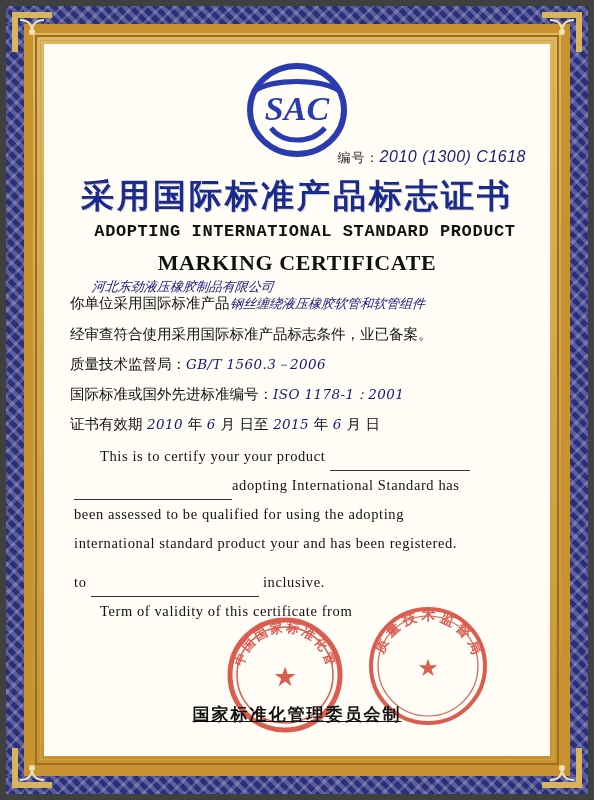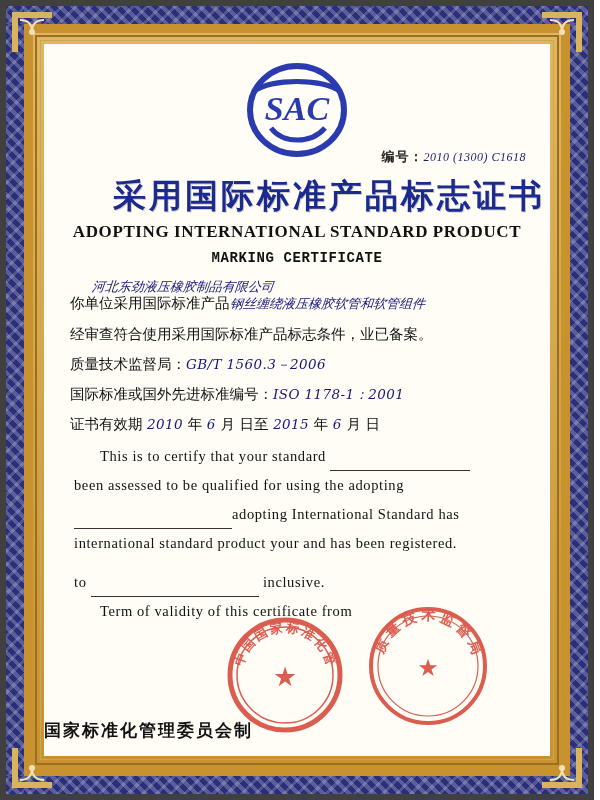--- a/index.html
+++ b/index.html
@@ -104,62 +104,62 @@
   }
 
   .serial {
     position: absolute;
     right: 24px;
     top: 104px;
     font-size: 13px;
     color: #222;
     font-family: "Liberation Serif", serif;
   }
-  .serial .serial-label { letter-spacing: 1px; font-weight: bold; }
+  .serial .serial-label { letter-spacing: 1px; }
   .serial .serial-value {
-    font-family: Liberation Serif, serif;
+    font-family: Liberation Sans, sans-serif;
     color: #1c1c6e;
     font-style: italic;
-    font-size: 12px;
+    font-size: 16px;
     letter-spacing: 0.5px;
   }
 
   
   .title-cn {
     position: absolute;
     top: 130px;
     width: 100%;
     text-align: center;
     font-family: "DejaVu Serif", serif;
     font-weight: bold;
     font-size: 33px;
     letter-spacing: 3px;
     color: #1b2a8f;
     text-shadow: 1px 1px 0 rgba(0,0,0,0.18);
-    padding-left: 32px;
   }
   .title-en1 {
     position: absolute;
     top: 178px;
+    width: 100%;
+    text-align: center;
+    font-family: Liberation Mono, monospace;
+    font-weight: bold;
+    font-size: 17px;
+    letter-spacing: 0.6px;
+    color: #111;
+    padding-left: 8px;
+  }
+  .title-en2 {
+    position: absolute;
+    top: 206px;
     width: 100%;
     text-align: center;
     font-family: Liberation Serif, serif;
     font-weight: bold;
-    font-size: 17px;
-    letter-spacing: 0.6px;
-    color: #111;
-  }
-  .title-en2 {
-    position: absolute;
-    top: 206px;
-    width: 100%;
-    text-align: center;
-    font-family: Liberation Mono, monospace;
-    font-weight: bold;
-    font-size: 14px;
+    font-size: 22px;
     letter-spacing: 0.6px;
     color: #111;
   }
 
   
   .body-cn {
     position: absolute;
     top: 244px;
     left: 26px;
     right: 26px;
@@ -246,27 +246,29 @@
     top: 590px;
     font-family: "DejaVu Sans", sans-serif;
     font-size: 14.5px;
     color: #111;
     line-height: 32px;
   }
   .issuer .date-line .hand { font-size: 13px; }
 
   .footer {
     position: absolute;
-    bottom: 14px;
+    bottom: 30px;
     width: 100%;
+    text-align: center;
     font-family: "DejaVu Sans", sans-serif;
     font-weight: bold;
     font-size: 17px;
     letter-spacing: 2px;
     color: #111;
+    text-decoration: underline;
   }
 </style>
 </head>
 <body>
 
 <div class="certificate">
 
   <div class="border-outer"></div>
   <div class="border-gold"></div>
   <div class="border-inner-thin"></div>
@@ -344,28 +346,28 @@
         <span class="hand">2015</span>
         <span>年</span>
         <span class="hand">6</span>
         <span>月</span>
         <span>日</span>
       </div>
     </div>
 
     <div class="body-en">
       <div>
-        <span class="indent"></span><span>This is to certify that your standard</span>
+        <span class="indent"></span><span>This is to certify your your product</span>
         <span class="ul" style="width:140px"></span>
       </div>
       <div>
+        <span class="ul" style="width:158px"></span><span>adopting International Standard has</span>
+      </div>
+      <div>
         <span>been assessed to be qualified for using the adopting</span>
-      </div>
-      <div>
-        <span class="ul" style="width:158px"></span><span>adopting International Standard has</span>
       </div>
       <div>
         <span>international standard product your and has been registered.</span>
       </div>
       <div style="height:10px"></div>
       <div>
         <span>to</span>
         <span class="ul" style="width:168px"></span>
         <span>inclusive.</span>
       </div>

